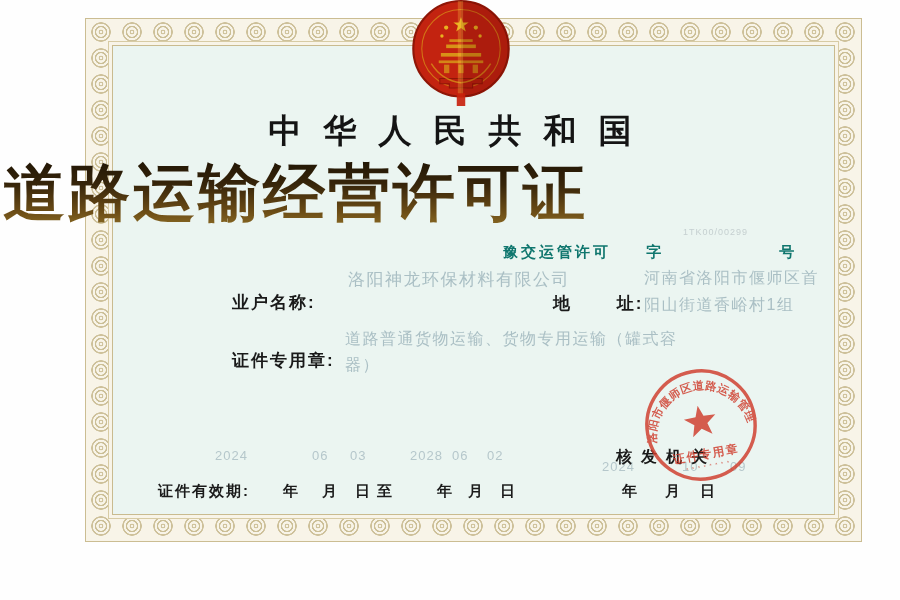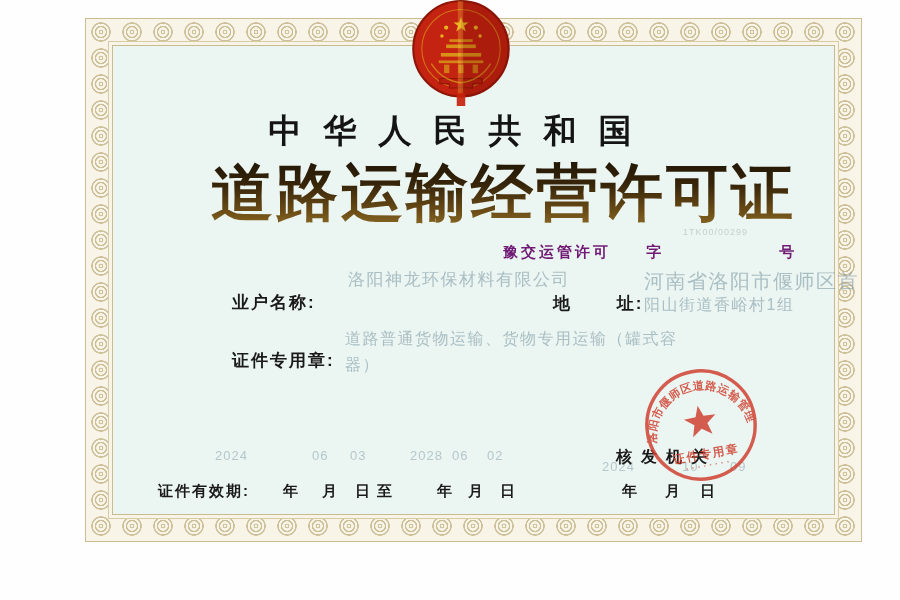--- a/index.html
+++ b/index.html
@@ -33,44 +33,44 @@
   }
   
   .emblem{position:absolute;left:405px;top:0px;width:112px;height:106px;z-index:5;}
   
   .country-title{
     position:absolute;top:109px;left:0;width:900px;text-align:center;
     font-size:33px;font-weight:bold;color:#141414;
     letter-spacing:22px;text-indent:22px;z-index:3;
   }
   .main-title{
-    position:absolute;top:151px;left:0;width:796px;text-align:right;
+    position:absolute;top:151px;left:0;width:796px;text-align:left;
     font-family:"Liberation Serif","DejaVu Serif",serif;
     font-weight:bold;font-size:62px;letter-spacing:3px;text-indent:3px;
     color:#3b2a0e;
     background:linear-gradient(180deg,#191003 0%,#37250a 40%,#6b4c16 72%,#9a7a2c 100%);
     -webkit-background-clip:text;background-clip:text;
     -webkit-text-fill-color:transparent;z-index:3;
   }
   
-  .permit-line{position:absolute;top:243px;left:503px;font-size:15px;font-weight:bold;color:#701a75;letter-spacing:3px;z-index:3;}
+  .permit-line{position:absolute;top:243px;left:503px;font-size:15px;font-weight:bold;color:#0f766e;letter-spacing:3px;z-index:3;}
   .permit-line .zi{margin-left:28px;}
   .permit-line .hao{margin-left:108px;}
   .print-code{position:absolute;left:683px;top:227px;font-size:9px;color:rgba(150,162,168,.45);letter-spacing:1px;z-index:3;}
   
   .lbl{position:absolute;font-size:17px;font-weight:bold;color:#1a1a1a;letter-spacing:2px;z-index:3;}
   .owner-label{left:232px;top:291px;}
   .addr-label{left:553px;top:292px;text-align:right;}
   .addr-label .c2{margin-left:38px;}
   .scope-label{left:232px;top:349px;}
   .issuer-label{left:616px;top:447px;font-size:16px;letter-spacing:9px;}
   
   .faint{position:absolute;color:rgba(122,152,163,.58);z-index:2;letter-spacing:1.5px;}
   .owner-value{left:348px;top:268px;font-size:17px;}
-  .addr-line1{left:644px;top:268px;font-size:20px;white-space:nowrap;}
+  .addr-line1{left:644px;top:268px;font-size:16px;white-space:nowrap;}
   .addr-line2{left:644px;top:295px;font-size:16px;}
   .scope-line1{left:345px;top:329px;font-size:16px;white-space:nowrap;}
   .scope-line2{left:345px;top:355px;font-size:16px;}
   .faint-date{position:absolute;font-size:13px;color:rgba(128,154,165,.5);letter-spacing:1px;z-index:2;}
   
   .validity-label{left:158px;top:482px;font-size:15px;}
   .unit{position:absolute;top:482px;font-size:15px;font-weight:bold;color:#1a1a1a;z-index:3;}
   
   .stamp{position:absolute;left:642px;top:366px;width:118px;height:118px;transform:rotate(-10deg);opacity:.82;z-index:4;}
   

